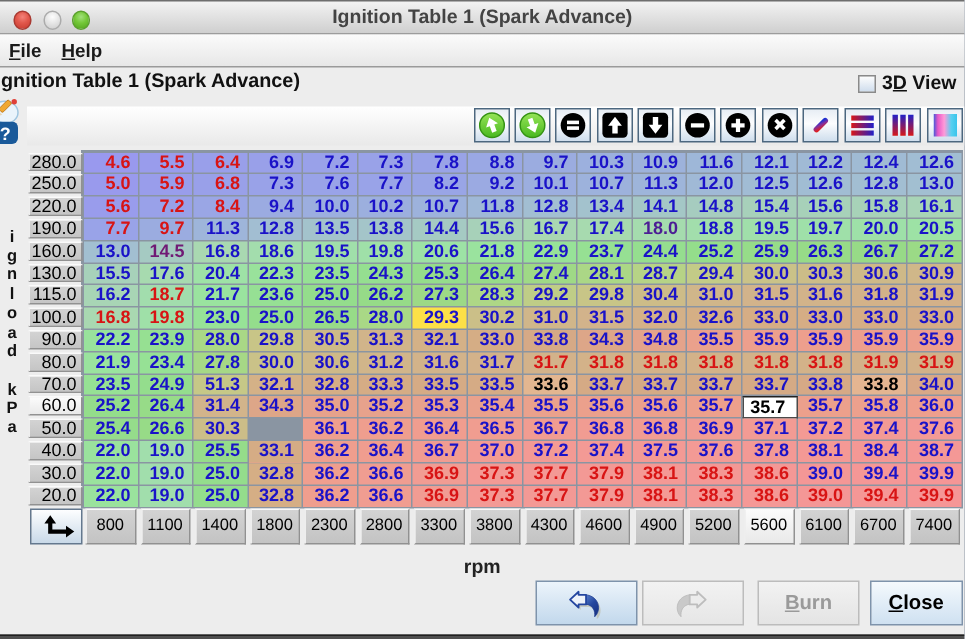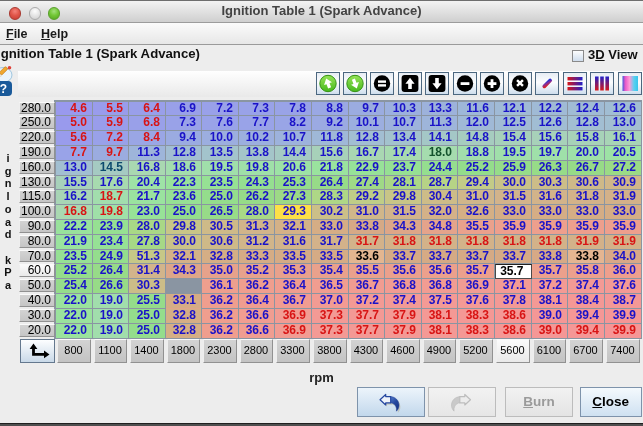--- a/index.html
+++ b/index.html
@@ -142,21 +142,21 @@
 <div class="cell" style="left:56px;top:102px;width:36px;height:13px;background:#9999ee;color:#d81414;line-height:12px;">4.6</div>
 <div class="cell" style="left:93px;top:102px;width:35px;height:13px;background:#999cec;color:#d81414;line-height:12px;">5.5</div>
 <div class="cell" style="left:129px;top:102px;width:36px;height:13px;background:#999fea;color:#d81414;line-height:12px;">6.4</div>
 <div class="cell" style="left:166px;top:102px;width:35px;height:13px;background:#99a0e9;color:#1a12c8;line-height:12px;">6.9</div>
 <div class="cell" style="left:202px;top:102px;width:36px;height:13px;background:#99a1e9;color:#1a12c8;line-height:12px;">7.2</div>
 <div class="cell" style="left:239px;top:102px;width:35px;height:13px;background:#99a2e8;color:#1a12c8;line-height:12px;">7.3</div>
 <div class="cell" style="left:275px;top:102px;width:36px;height:13px;background:#99a3e7;color:#1a12c8;line-height:12px;">7.8</div>
 <div class="cell" style="left:312px;top:102px;width:36px;height:13px;background:#9aa8e4;color:#1a12c8;line-height:12px;">8.8</div>
 <div class="cell" style="left:349px;top:102px;width:35px;height:13px;background:#9bace0;color:#1a12c8;line-height:12px;">9.7</div>
 <div class="cell" style="left:385px;top:102px;width:36px;height:13px;background:#9cb0de;color:#1a12c8;line-height:12px;">10.3</div>
-<div class="cell" style="left:422px;top:102px;width:35px;height:13px;background:#9db2db;color:#1a12c8;line-height:12px;">13.3</div>
+<div class="cell" style="left:422px;top:102px;width:35px;height:13px;background:#9db2db;color:#1a12c8;line-height:12px;">10.9</div>
 <div class="cell" style="left:458px;top:102px;width:36px;height:13px;background:#9eb7d8;color:#1a12c8;line-height:12px;">11.6</div>
 <div class="cell" style="left:495px;top:102px;width:36px;height:13px;background:#a0bad6;color:#1a12c8;line-height:12px;">12.1</div>
 <div class="cell" style="left:532px;top:102px;width:35px;height:13px;background:#a0bad5;color:#1a12c8;line-height:12px;">12.2</div>
 <div class="cell" style="left:568px;top:102px;width:36px;height:13px;background:#a0bbd4;color:#1a12c8;line-height:12px;">12.4</div>
 <div class="cell" style="left:605px;top:102px;width:36px;height:13px;background:#a1bdd3;color:#1a12c8;line-height:12px;">12.6</div>
 <div class="cell" style="left:56px;top:116px;width:36px;height:14px;background:#999aed;color:#d81414;line-height:13px;">5.0</div>
 <div class="cell" style="left:93px;top:116px;width:35px;height:14px;background:#999deb;color:#d81414;line-height:13px;">5.9</div>
 <div class="cell" style="left:129px;top:116px;width:36px;height:14px;background:#99a0e9;color:#d81414;line-height:13px;">6.8</div>
 <div class="cell" style="left:166px;top:116px;width:35px;height:14px;background:#99a2e8;color:#1a12c8;line-height:13px;">7.3</div>
 <div class="cell" style="left:202px;top:116px;width:36px;height:14px;background:#99a3e8;color:#1a12c8;line-height:13px;">7.6</div>
@@ -190,28 +190,28 @@
 <div class="cell" style="left:56px;top:146px;width:36px;height:14px;background:#99a3e8;color:#d81414;line-height:13px;">7.7</div>
 <div class="cell" style="left:93px;top:146px;width:35px;height:14px;background:#9bace0;color:#d81414;line-height:13px;">9.7</div>
 <div class="cell" style="left:129px;top:146px;width:36px;height:14px;background:#9eb5da;color:#1a12c8;line-height:13px;">11.3</div>
 <div class="cell" style="left:166px;top:146px;width:35px;height:14px;background:#a2bed2;color:#1a12c8;line-height:13px;">12.8</div>
 <div class="cell" style="left:202px;top:146px;width:36px;height:14px;background:#a3c3cc;color:#1a12c8;line-height:13px;">13.5</div>
 <div class="cell" style="left:239px;top:146px;width:35px;height:14px;background:#a4c5c9;color:#1a12c8;line-height:13px;">13.8</div>
 <div class="cell" style="left:275px;top:146px;width:36px;height:14px;background:#a5cac3;color:#1a12c8;line-height:13px;">14.4</div>
 <div class="cell" style="left:312px;top:146px;width:36px;height:14px;background:#a7d1b9;color:#1a12c8;line-height:13px;">15.6</div>
 <div class="cell" style="left:349px;top:146px;width:35px;height:14px;background:#a9d7b2;color:#1a12c8;line-height:13px;">16.7</div>
 <div class="cell" style="left:385px;top:146px;width:36px;height:14px;background:#a7daaf;color:#1a12c8;line-height:13px;">17.4</div>
-<div class="cell" style="left:422px;top:146px;width:35px;height:14px;background:#a5dcae;color:#14532d;line-height:13px;">18.0</div>
+<div class="cell" style="left:422px;top:146px;width:35px;height:14px;background:#a5dcae;color:#4c1d95;line-height:13px;">18.0</div>
 <div class="cell" style="left:458px;top:146px;width:36px;height:14px;background:#a2deac;color:#1a12c8;line-height:13px;">18.8</div>
 <div class="cell" style="left:495px;top:146px;width:36px;height:14px;background:#a0dfaa;color:#1a12c8;line-height:13px;">19.5</div>
 <div class="cell" style="left:532px;top:146px;width:35px;height:14px;background:#9fe0a9;color:#1a12c8;line-height:13px;">19.7</div>
 <div class="cell" style="left:568px;top:146px;width:36px;height:14px;background:#9ee0a8;color:#1a12c8;line-height:13px;">20.0</div>
 <div class="cell" style="left:605px;top:146px;width:36px;height:14px;background:#9de2a5;color:#1a12c8;line-height:13px;">20.5</div>
 <div class="cell" style="left:56px;top:161px;width:36px;height:14px;background:#a2bfd1;color:#1a12c8;line-height:13px;">13.0</div>
-<div class="cell" style="left:93px;top:161px;width:35px;height:14px;background:#a5cac2;color:#0c4a6e;line-height:13px;">14.5</div>
+<div class="cell" style="left:93px;top:161px;width:35px;height:14px;background:#a5cac2;color:#701a75;line-height:13px;">14.5</div>
 <div class="cell" style="left:129px;top:161px;width:36px;height:14px;background:#a9d8b1;color:#1a12c8;line-height:13px;">16.8</div>
 <div class="cell" style="left:166px;top:161px;width:35px;height:14px;background:#a3ddad;color:#1a12c8;line-height:13px;">18.6</div>
 <div class="cell" style="left:202px;top:161px;width:36px;height:14px;background:#a0dfaa;color:#1a12c8;line-height:13px;">19.5</div>
 <div class="cell" style="left:239px;top:161px;width:35px;height:14px;background:#9fe0a8;color:#1a12c8;line-height:13px;">19.8</div>
 <div class="cell" style="left:275px;top:161px;width:36px;height:14px;background:#9de2a5;color:#1a12c8;line-height:13px;">20.6</div>
 <div class="cell" style="left:312px;top:161px;width:36px;height:14px;background:#9ae39e;color:#1a12c8;line-height:13px;">21.8</div>
 <div class="cell" style="left:349px;top:161px;width:35px;height:14px;background:#97e298;color:#1a12c8;line-height:13px;">22.9</div>
 <div class="cell" style="left:385px;top:161px;width:36px;height:14px;background:#96e093;color:#1a12c8;line-height:13px;">23.7</div>
 <div class="cell" style="left:422px;top:161px;width:35px;height:14px;background:#95de8f;color:#1a12c8;line-height:13px;">24.4</div>
 <div class="cell" style="left:458px;top:161px;width:36px;height:14px;background:#94dd8b;color:#1a12c8;line-height:13px;">25.2</div>

